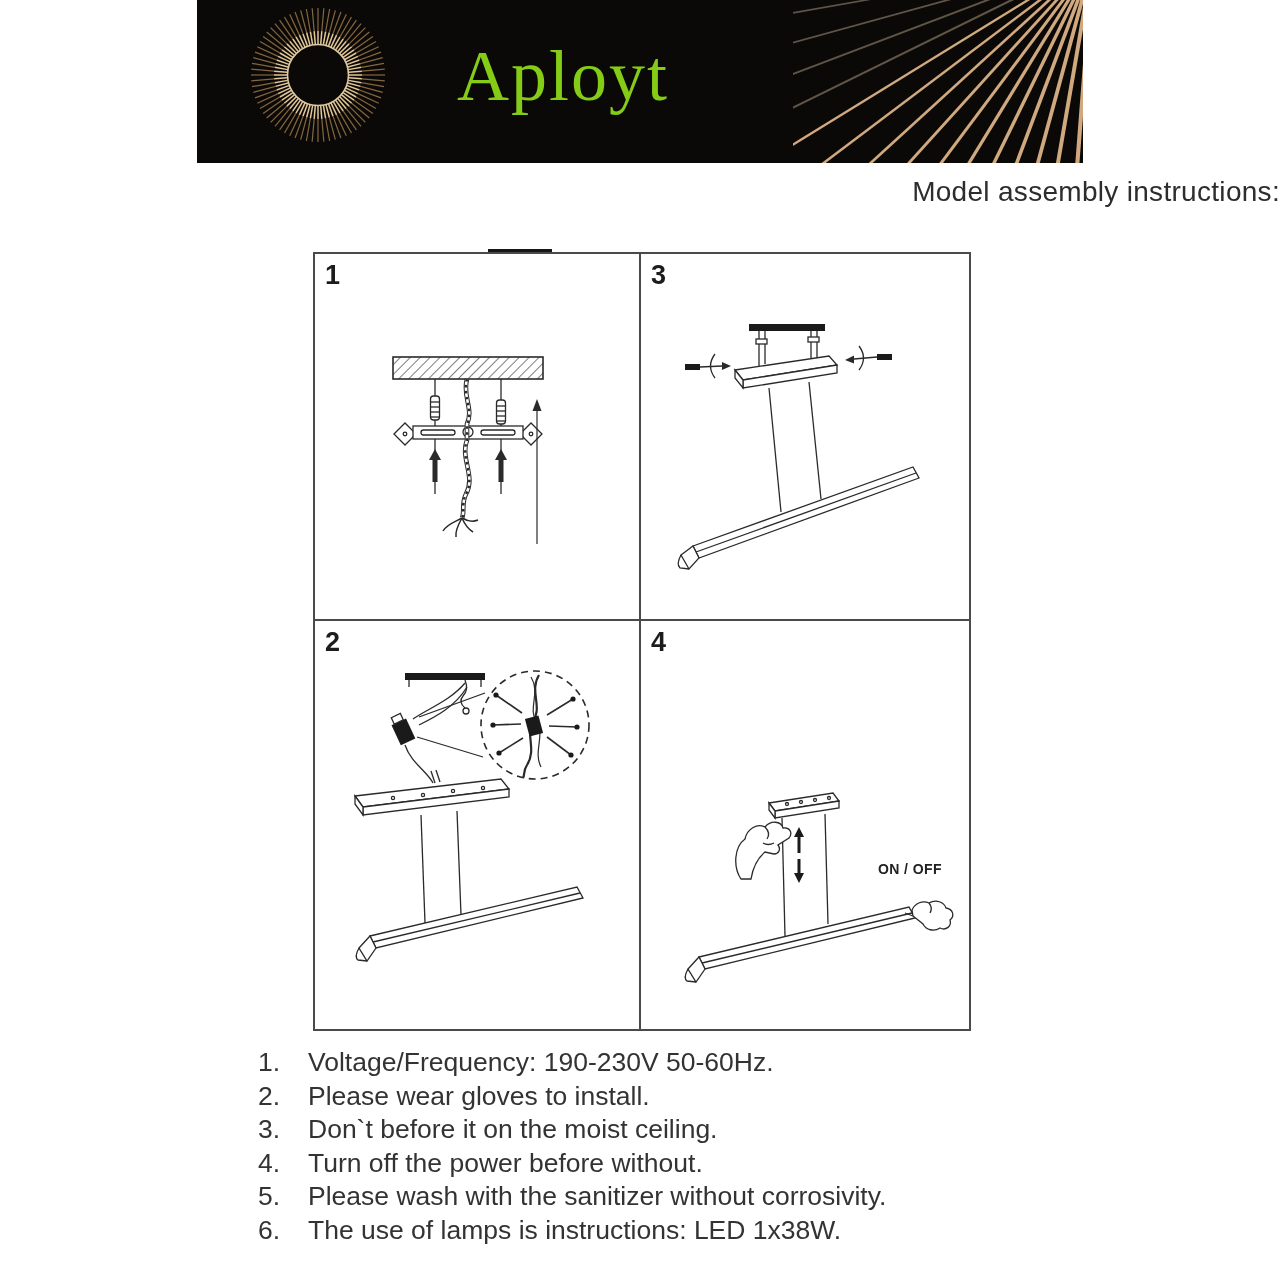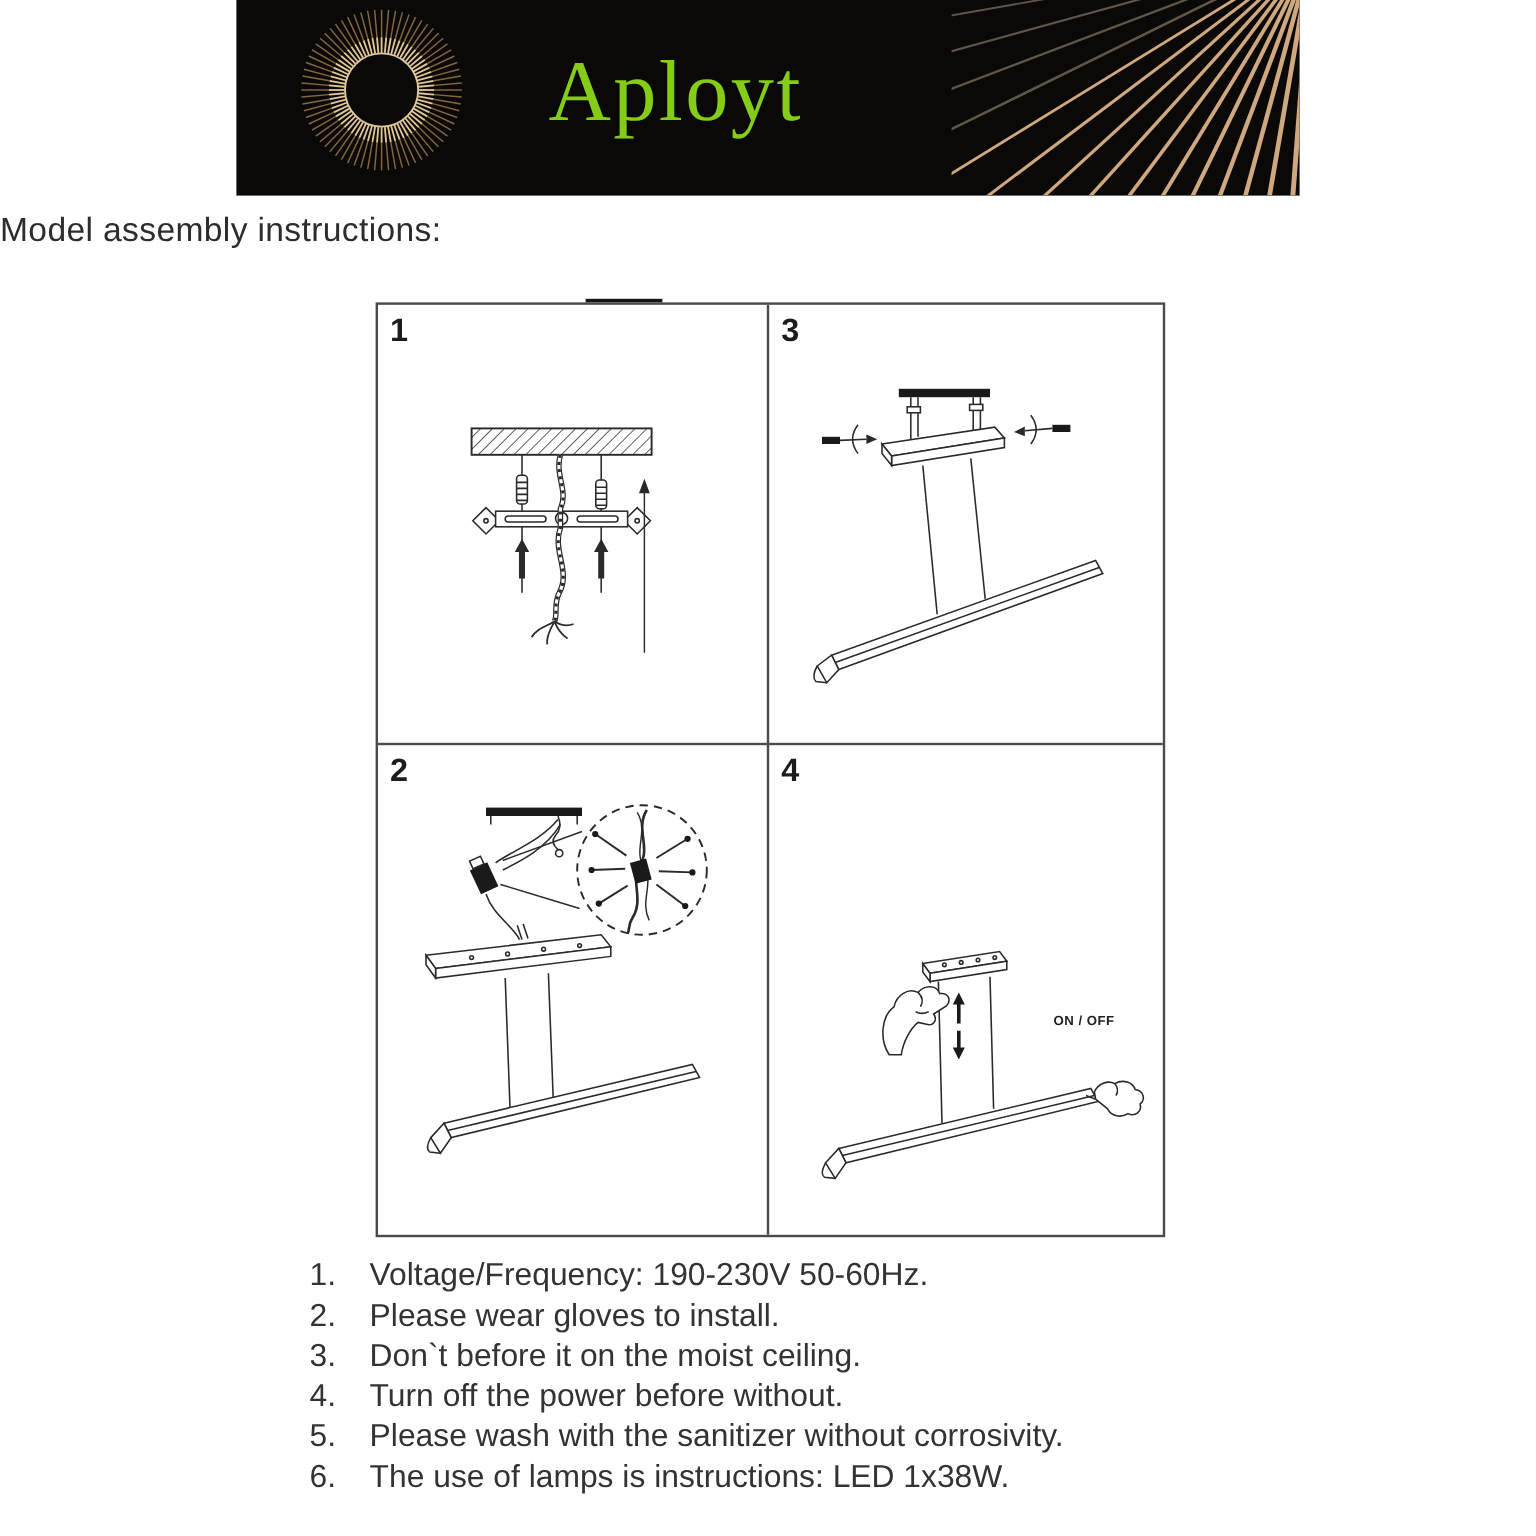--- a/index.html
+++ b/index.html
@@ -7,36 +7,36 @@
     width:1280px;height:1280px;background:#ffffff;position:relative;overflow:hidden;
     font-family:"Liberation Sans",sans-serif;color:#2d2d2d;
   }
   
   .header{position:absolute;left:197px;top:0;width:886px;height:163px;background:#0b0907;overflow:hidden;}
   .sunburst{position:absolute;left:46px;top:0;width:150px;height:150px;}
   .brand{position:absolute;left:228px;top:40px;font-family:"Liberation Serif",serif;
          font-size:72px;line-height:1;color:#84cc16;letter-spacing:2px;font-weight:400;margin-left:32px;}
   .fan{position:absolute;right:0;top:0;width:290px;height:163px;}
   
-  .title-block{position:absolute;left:0;top:174px;width:100%;text-align:left;
+  .title-block{position:absolute;left:0;top:174px;width:100%;text-align:right;
                font-size:28px;line-height:36px;color:#2d2d2d;letter-spacing:0.3px;}
   
   .grid{position:absolute;left:313px;top:252px;width:658px;height:779px;
         border:2px solid #4a4a4a;box-sizing:border-box;background:#fff;}
   .vdiv{position:absolute;left:324px;top:0;width:2px;height:100%;background:#4a4a4a;}
   .hdiv{position:absolute;left:0;top:365px;width:100%;height:2px;background:#4a4a4a;}
   .panel{position:absolute;}
   .p1{left:0;top:0;width:324px;height:365px;}
   .p3{left:326px;top:0;width:328px;height:365px;}
   .p2{left:0;top:367px;width:324px;height:408px;}
   .p4{left:326px;top:367px;width:328px;height:408px;}
   .pnum{position:absolute;left:10px;top:6px;font-size:27px;font-weight:bold;color:#1c1c1c;}
   .panel svg{position:absolute;left:0;top:0;}
   .topbar-artifact{position:absolute;left:488px;top:249px;width:64px;height:5px;background:#151515;}
-  .onoff{position:absolute;left:237px;top:224px;font-size:11px;color:#222;letter-spacing:0.4px;font-weight:bold;}
+  .onoff{position:absolute;left:237px;top:240px;font-size:14px;color:#222;letter-spacing:0.4px;font-weight:bold;}
   
   .instructions{position:absolute;left:258px;top:1046px;width:745px;font-size:26.5px;color:#333;}
   .inst-row{display:flex;line-height:33.5px;}
   .inst-num{width:50px;flex:none;}
   .inst-text{flex:1;}
 </style>
 </head>
 <body>
 
 <div class="header">

